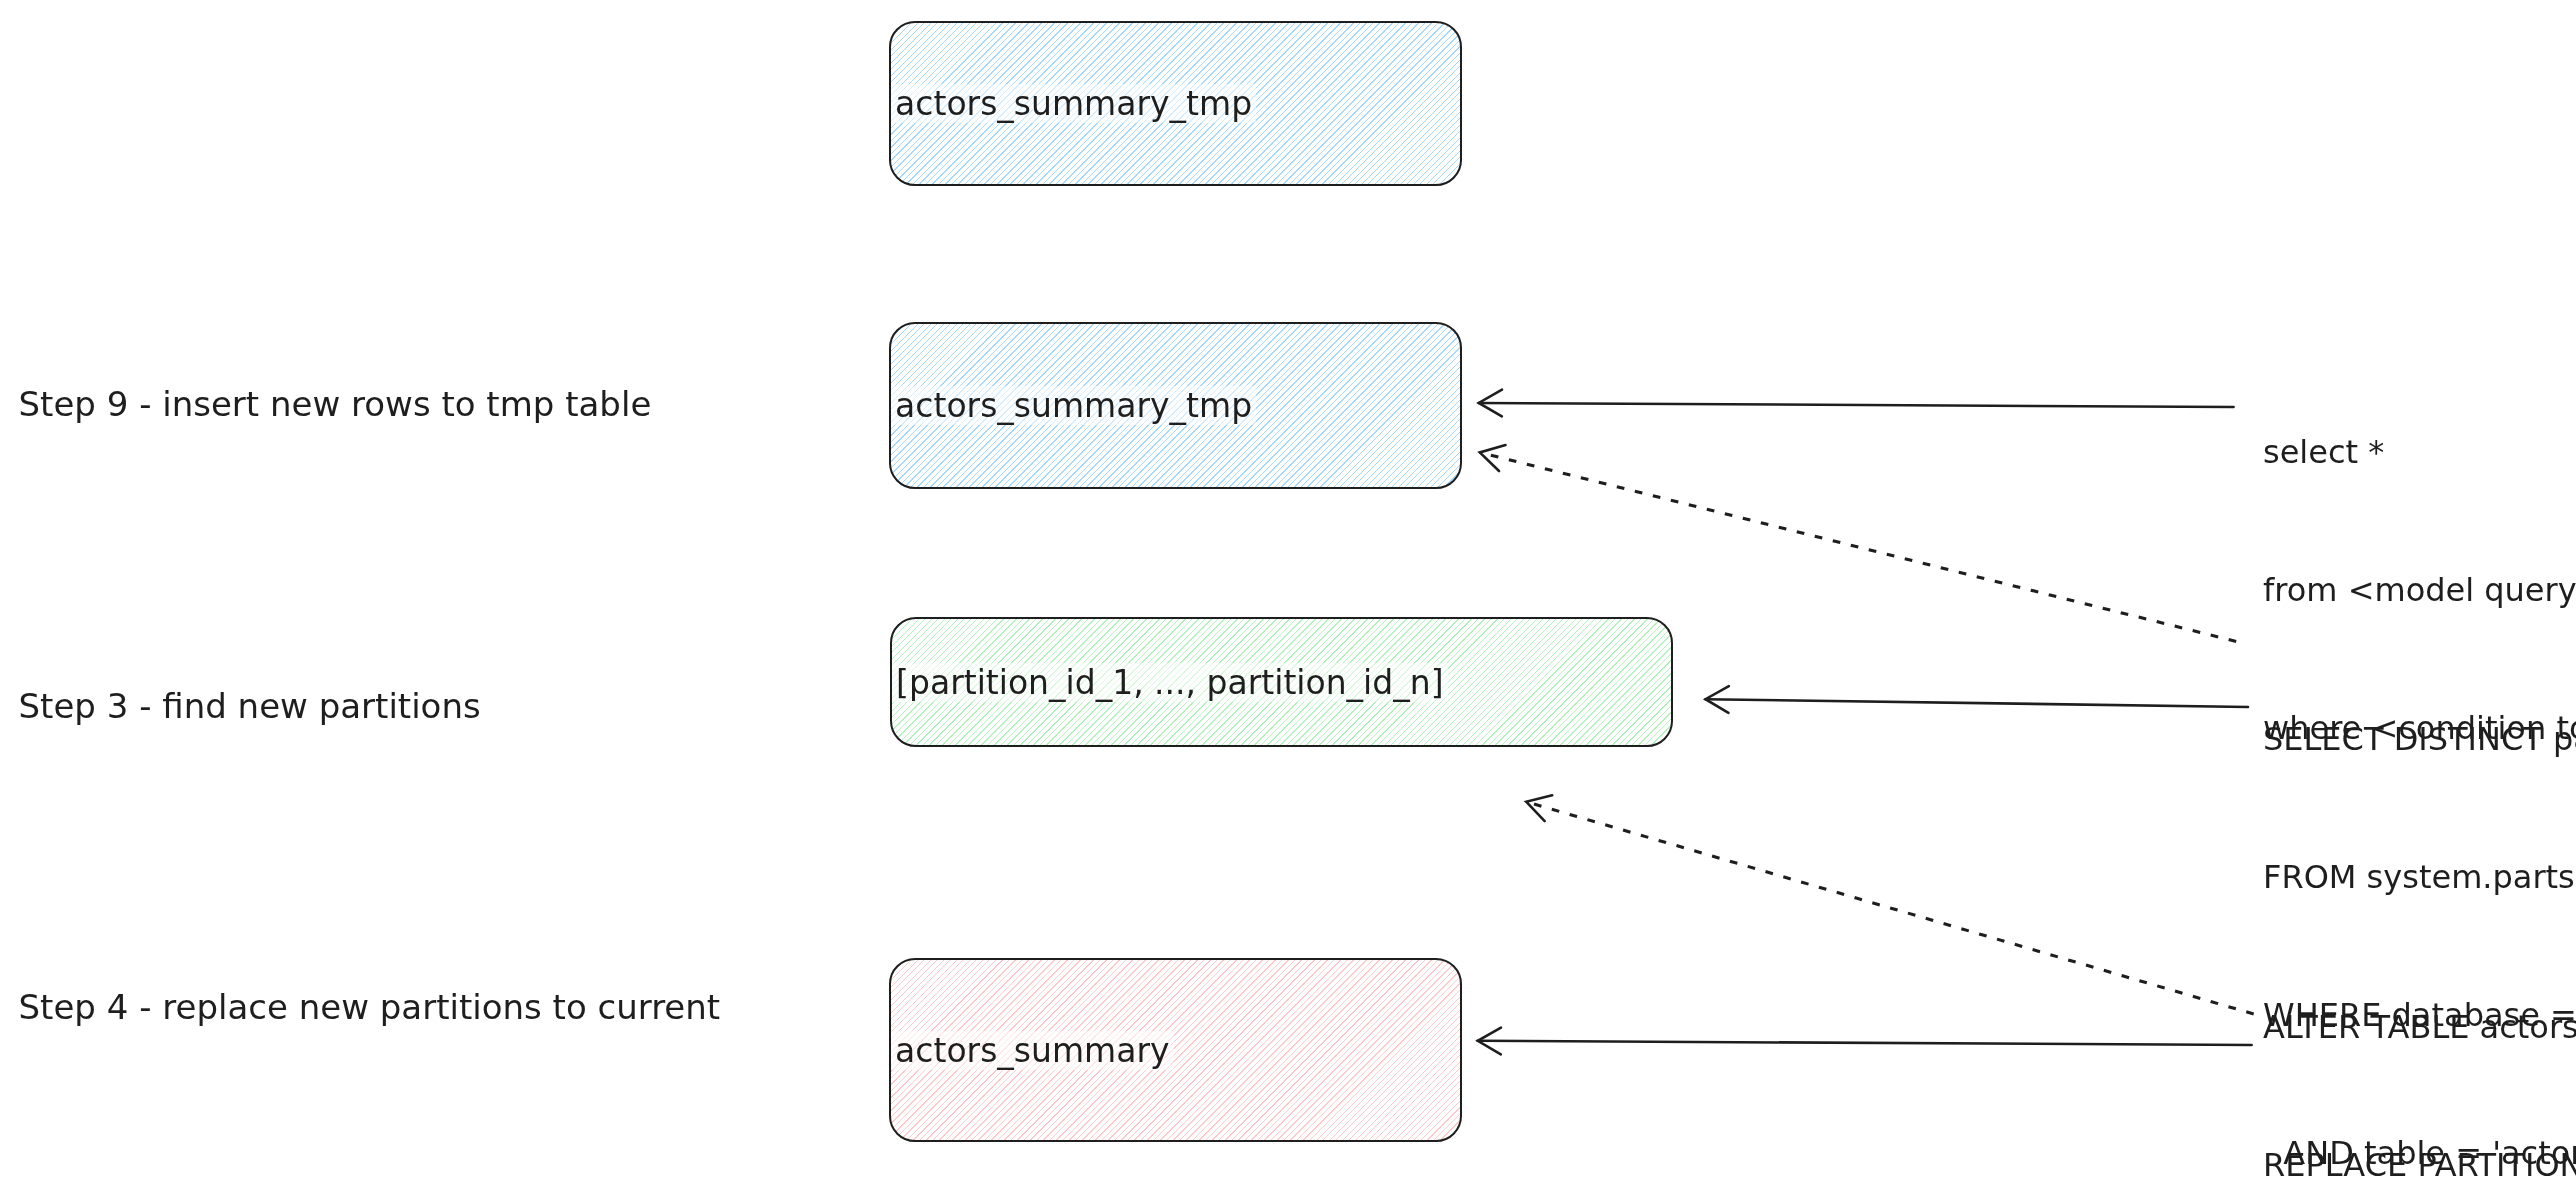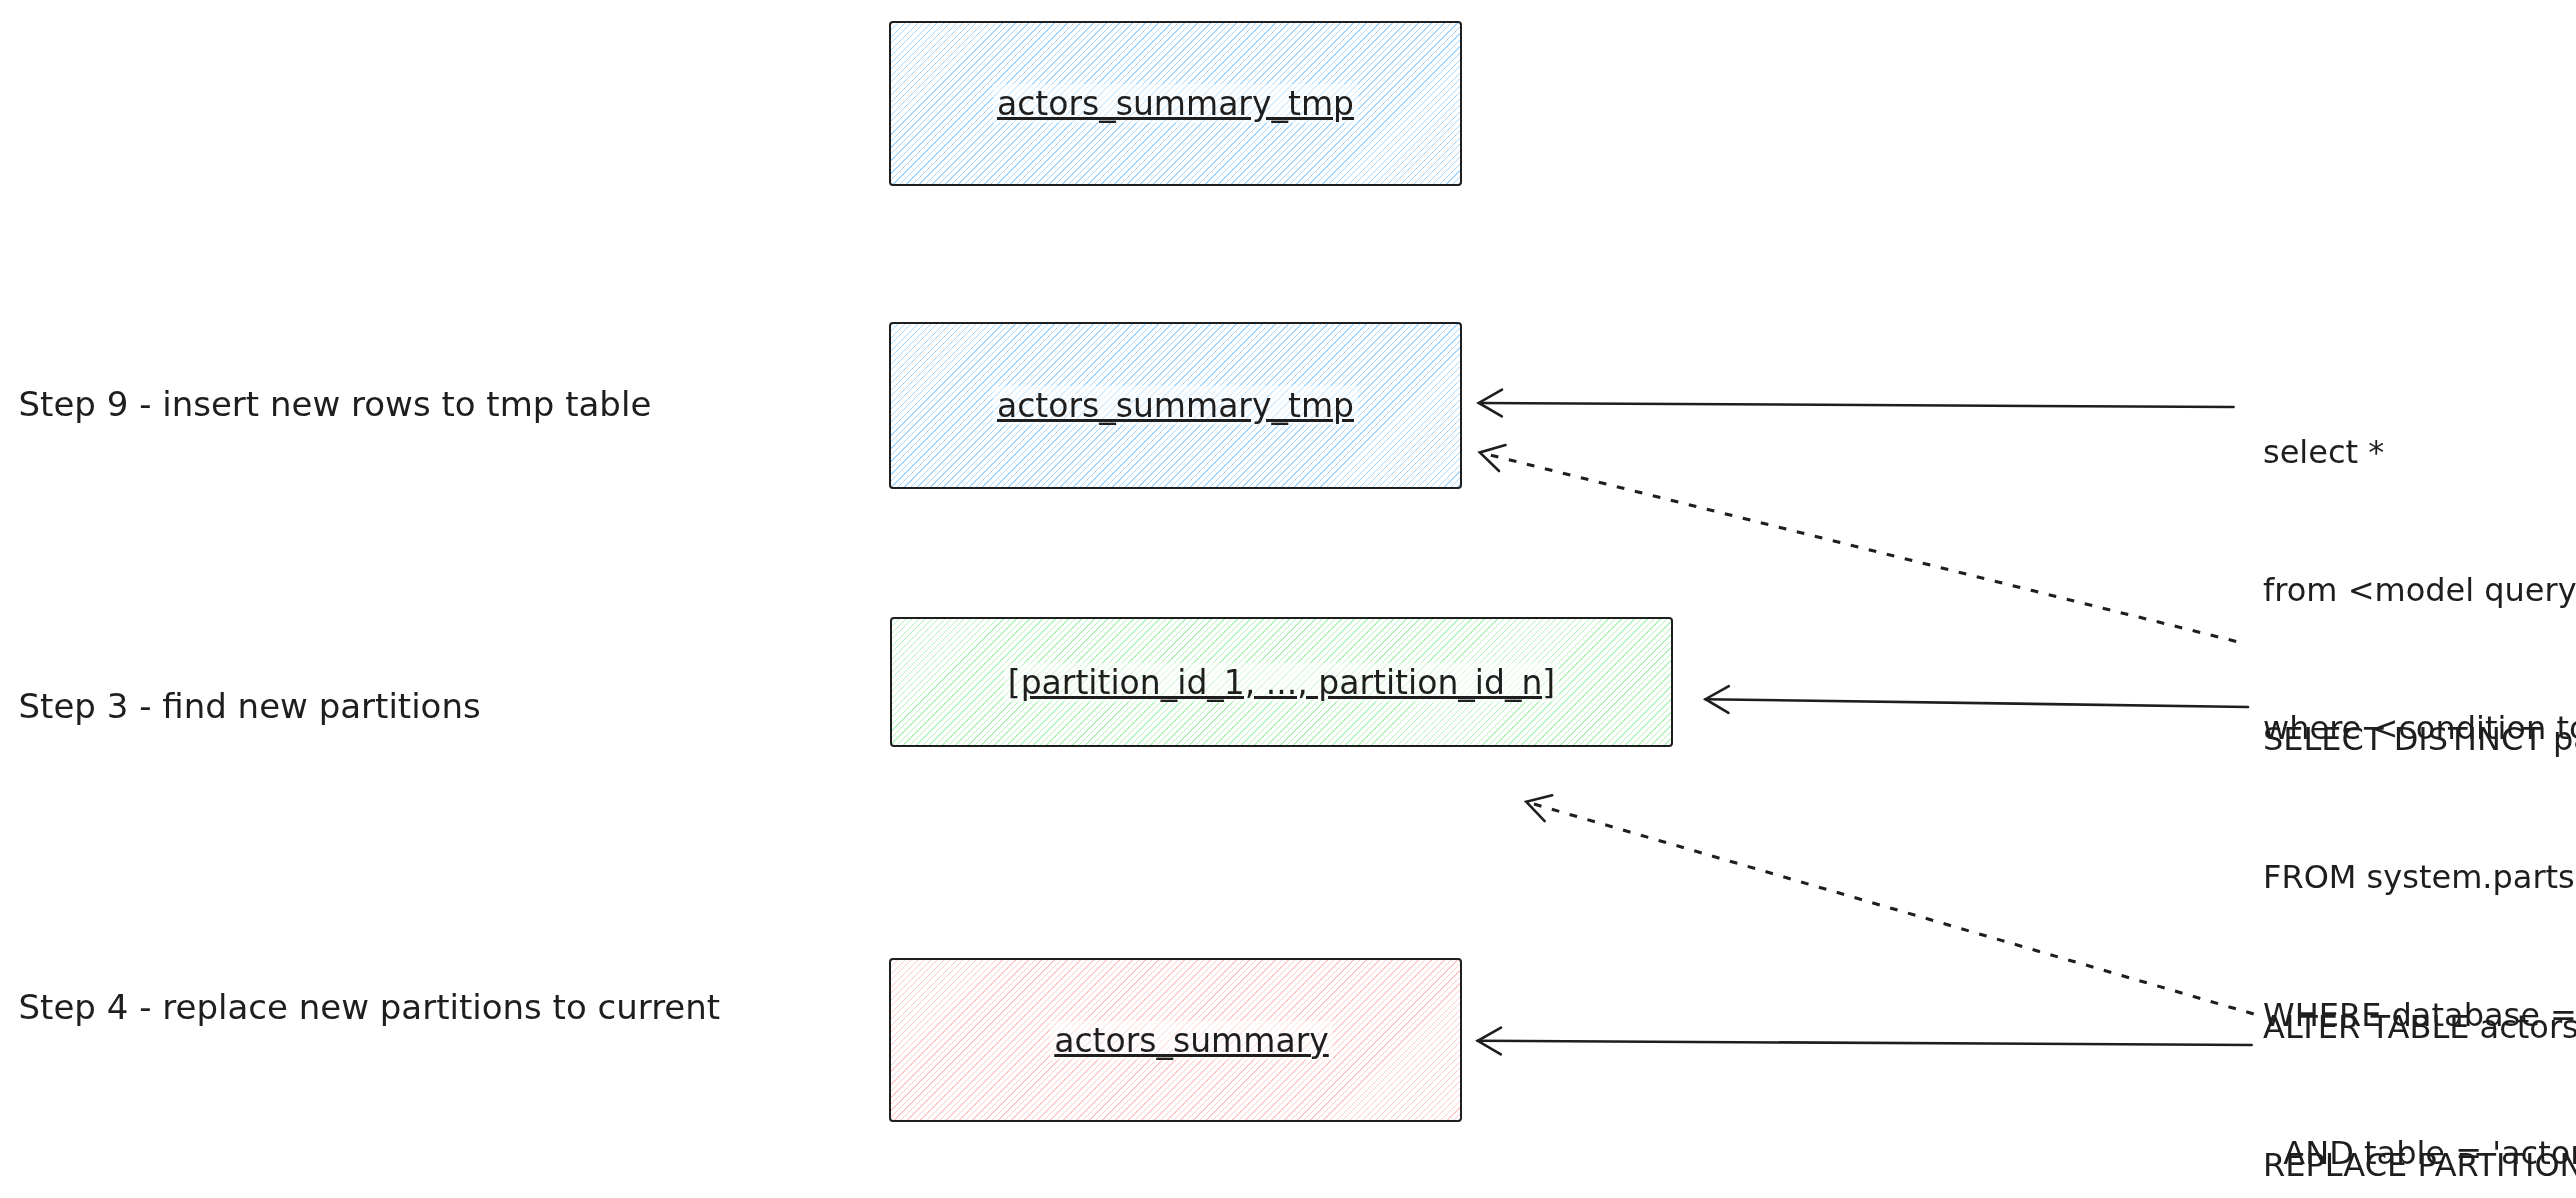--- a/index.html
+++ b/index.html
@@ -27,38 +27,36 @@
     left: 18.5px;
     font-size: 34px;
     line-height: 46px;
     white-space: pre;
     color: #1e1e1e;
   }
   .node-box {
     position: absolute;
     box-sizing: border-box;
     border: 2.1px solid #1e1e1e;
-    border-radius: 4px;
+    border-radius: 26px;
     background-color: #ffffff;
     display: flex;
     align-items: center;
-    justify-content: center;
-    text-decoration: underline;
   }
   .node-box .node-text {
     font-size: 33px;
     white-space: pre;
     color: #1e1e1e;
     background: rgba(255,255,255,0.55);
     padding: 0 4.1px;
   }
   .box-step1 { left: 889px; top: 20.6px;   width: 573px; height: 165px; }
   .box-step2 { left: 889px; top: 322px;  width: 573px; height: 167px; }
   .box-step3 { left: 890px; top: 617px; width: 783px; height: 130px; }
-  .box-step4 { left: 889px; top: 958px; width: 573px; height: 164px; padding-left: 32px; }
+  .box-step4 { left: 889px; top: 958px; width: 573px; height: 184px; }
   .code-block {
     position: absolute;
     left: 2263px;
     font-size: 32px;
     line-height: 46px;
     white-space: pre;
     color: #1e1e1e;
   }
   .code-1 { top: 337px; }
   .code-2 { top: 624px; }

